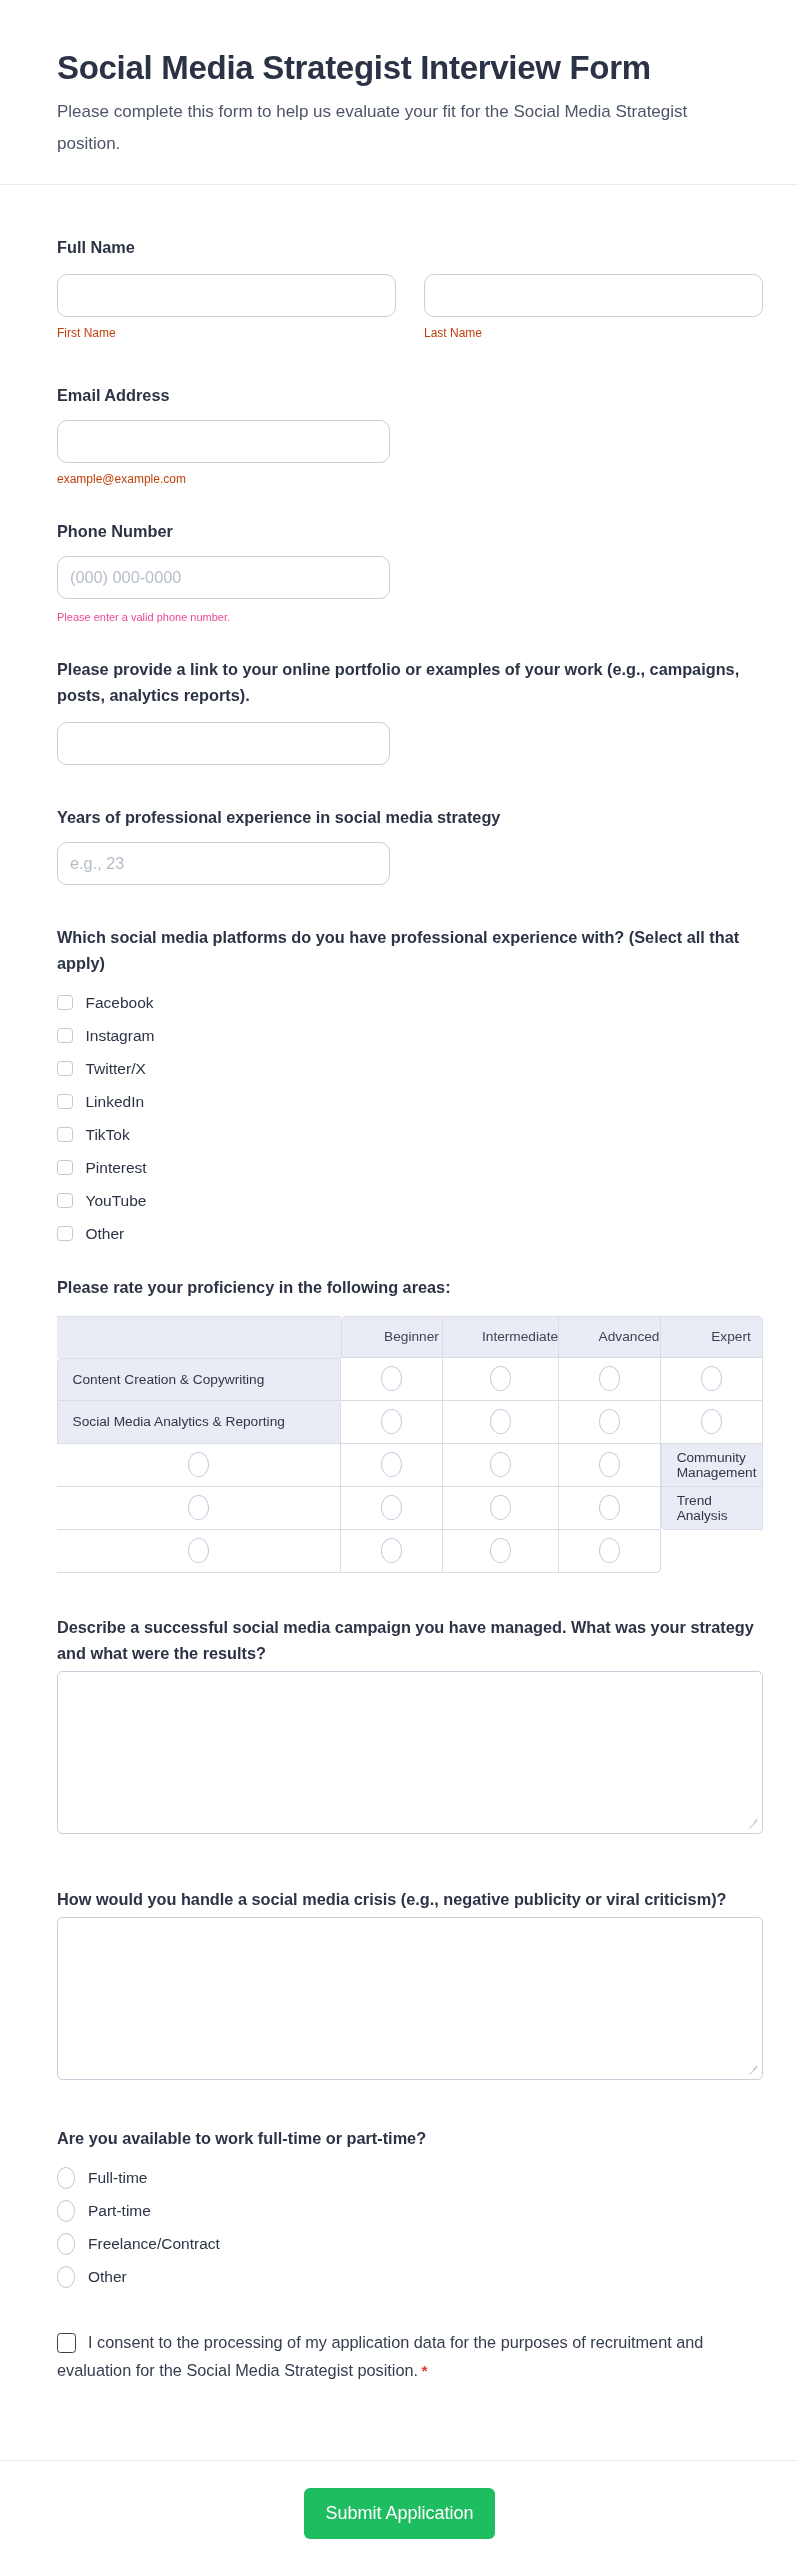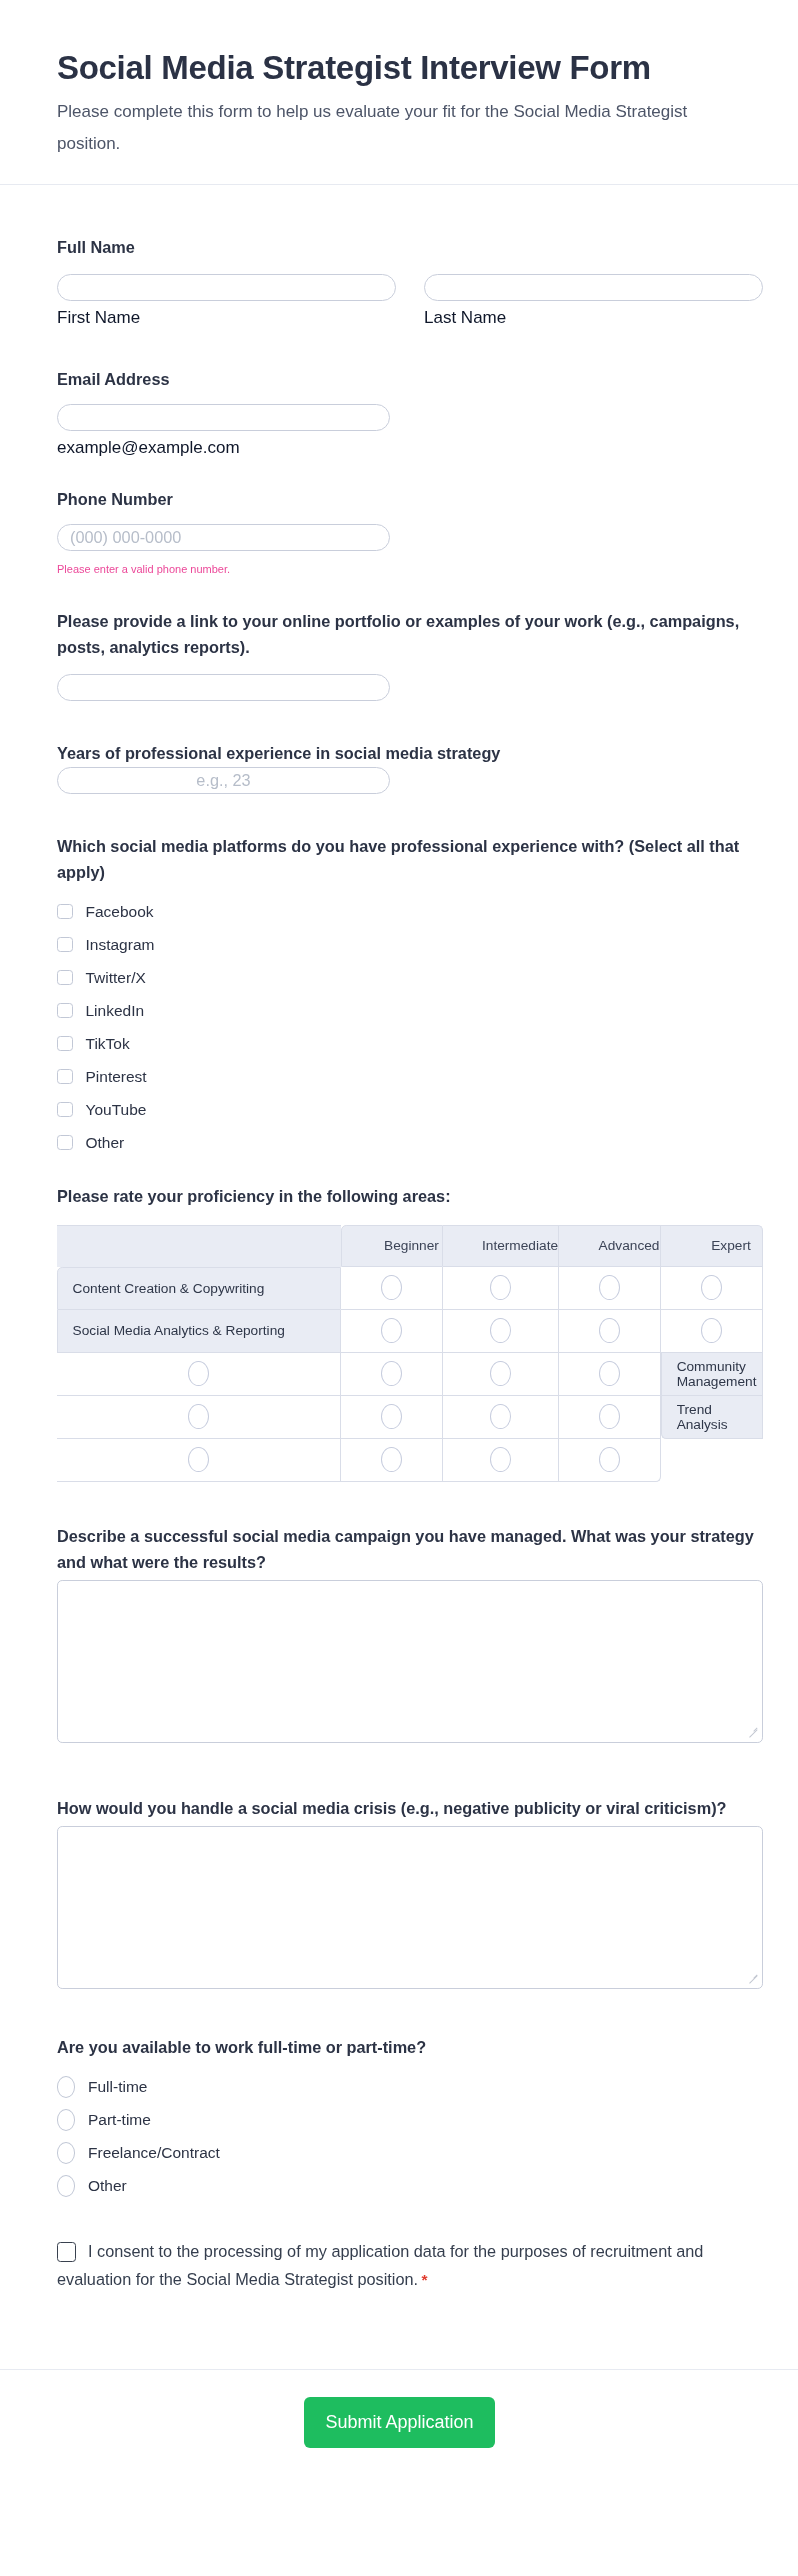--- a/index.html
+++ b/index.html
@@ -10,45 +10,45 @@
   
   .form-header { padding:48px 36px 0 57px; }
   .form-title { font-size:33px; line-height:39px; font-weight:bold; color:#2b3245; letter-spacing:-0.3px; }
   .form-subtitle { margin-top:8.6px; font-size:17px; line-height:32px; color:#4d5568; max-width:687px; }
   .divider { margin-top:24px; width:100%; height:0.9px; background:#e7eaf1; }
 
   .content { margin-left:57px; width:706px; }
 
   
   .q { font-size:16.3px; line-height:26px; font-weight:bold; color:#2c3345; }
-  .sublabel { font-size:17px; line-height:15.5px; color:#0f172a; }
+  .sublabel { font-size:12px; line-height:15.5px; color:#c2410c; }
   .hint { font-size:11px; line-height:15.5px; color:#ec4899; }
 
   
-  .tinput { display:block; height:27px; width:100%; border:0.9px solid #c9cedb; border-radius:15px;
+  .tinput { display:block; height:43px; width:100%; border:0.9px solid #c9cedb; border-radius:10px;
             background:#fff; font-family:inherit; font-size:16.3px; color:#2c3345; padding:0 12px; outline:none; }
   .tinput::placeholder { color:#b6bdc9; }
   .short { width:333px; }
 
   .mt-first { margin-top:50px; }
   .name-row { display:flex; gap:28px; margin-top:13.7px; }
   .name-row .tinput { flex:1; }
   .name-sub-row { display:flex; gap:28px; margin-top:8.6px; }
   .name-sub-row .sublabel { flex:1; }
 
   .sec-email .q { margin-top:41px; }
   .sec-email .tinput { margin-top:12px; }
   .sec-email .sublabel { margin-top:8.6px; }
   .sec-phone .q { margin-top:31px; }
   .sec-phone .tinput { margin-top:12px; }
   .sec-phone .hint { margin-top:10.3px; }
   .sec-portfolio .q { margin-top:31px; }
   .sec-portfolio .tinput { margin-top:13.7px; }
   .sec-years .q { margin-top:39px; }
-  .sec-years .tinput { margin-top:1px;text-align:center; }
+  .sec-years .tinput { margin-top:12px; }
   .sec-platforms .q { margin-top:39px; }
   .opt-list { margin-top:10.3px; }
   .opt { display:flex; align-items:center; height:33px; gap:13px; font-size:15.5px; color:#2c3345; }
   .checkbox { flex:0 0 auto; width:15.5px; height:15.5px; border:1.3px solid #c2c8d6; border-radius:3.4px; background:#fff; }
   .radio { flex:0 0 auto; width:18px; height:21.5px; border:0.9px solid #c2c8d6; border-radius:50%; background:#fff; }
 
   
   .sec-matrix .q { margin-top:24px; }
   .matrix { margin-top:15.5px; display:grid; grid-template-columns:284px repeat(4,1fr); width:706px; }
   .m-cell { display:flex; align-items:center; justify-content:center;

